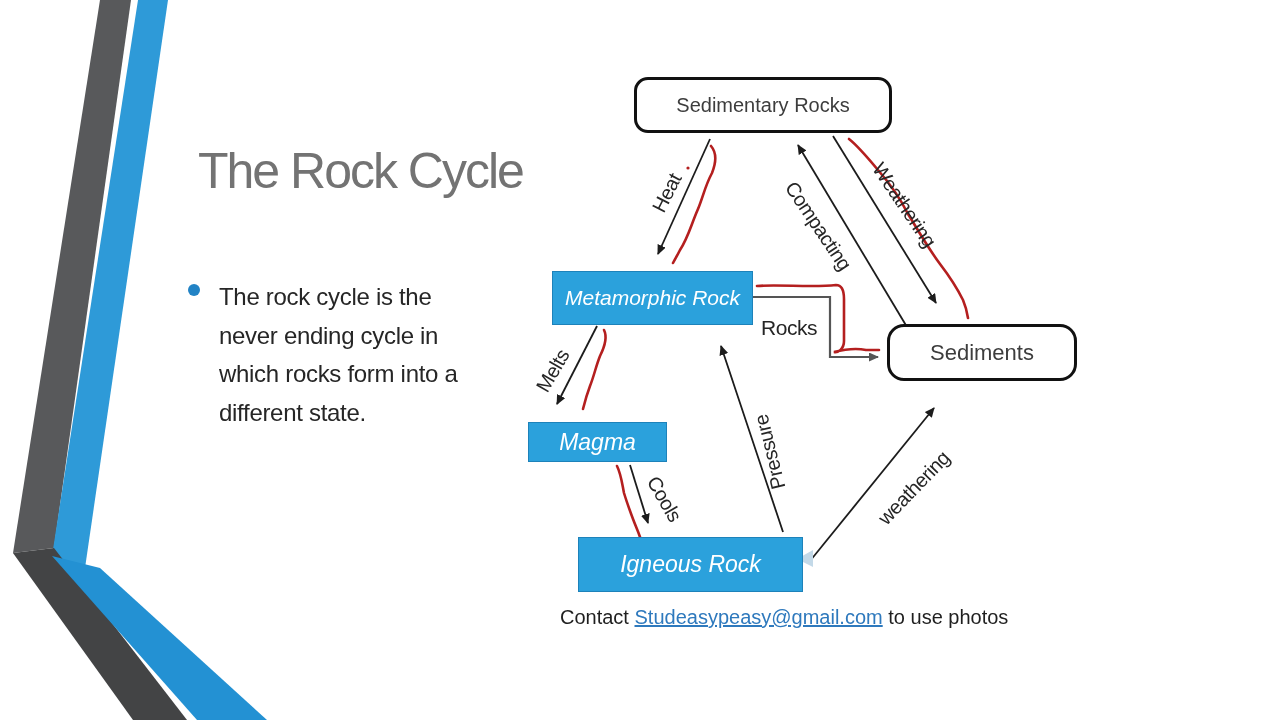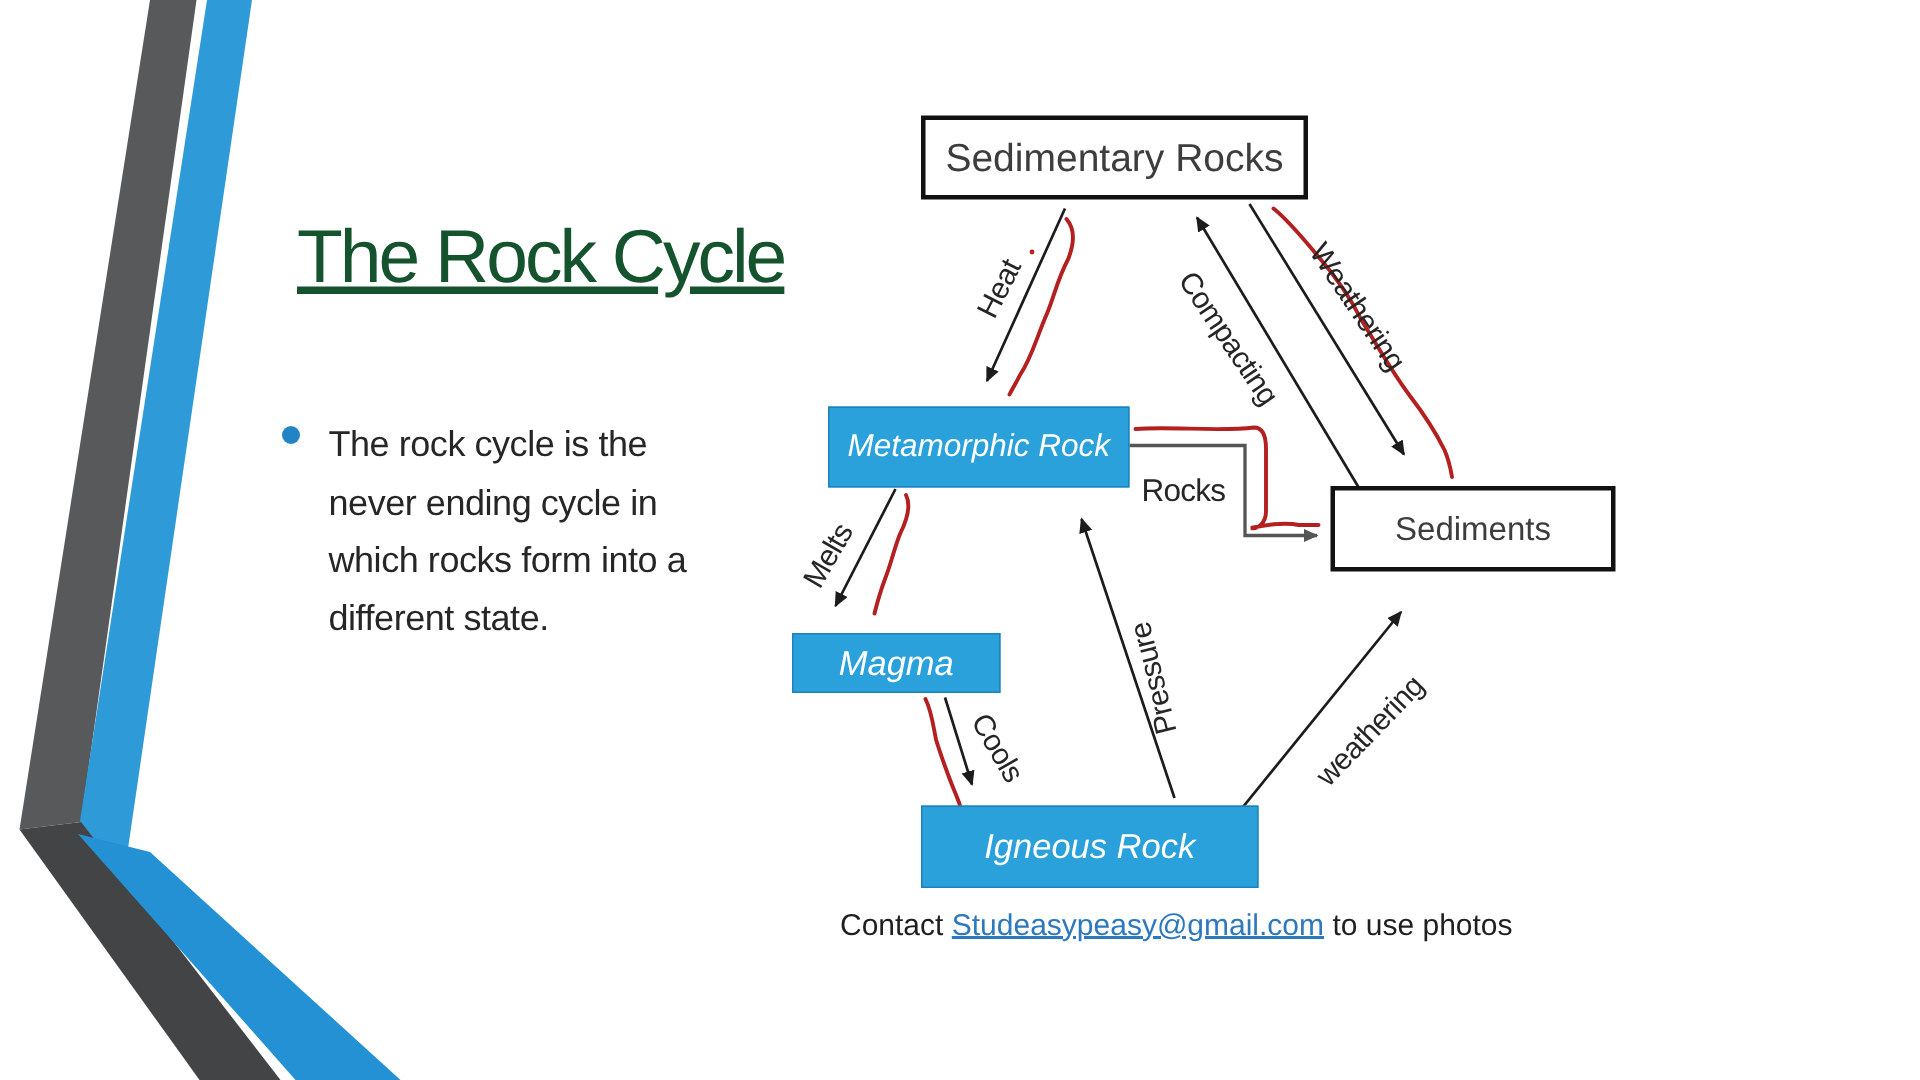--- a/index.html
+++ b/index.html
@@ -3,44 +3,43 @@
 <meta charset="utf-8">
 <style>
   html,body{margin:0;padding:0;background:#888;}
   #slide{
     position:relative;width:1280px;height:720px;background:#ffffff;
     overflow:hidden;font-family:"Liberation Sans", sans-serif;
   }
   svg{position:absolute;left:0;top:0;}
   .abs{position:absolute;}
   #title{
-    left:198px;top:142px;font-size:50px;letter-spacing:-2px;color:#14532d;
+    left:198px;top:142px;font-size:50px;letter-spacing:-2px;color:#737373;
     white-space:nowrap;
-    text-decoration:underline;
   }
   #bullet-dot{
     left:188px;top:284px;width:12px;height:12px;border-radius:50%;
     background:#2283c5;
   }
   #bullet-text{
     left:219px;top:278px;width:245px;font-size:24px;line-height:38.5px;
     letter-spacing:-0.3px;color:#262626;
   }
   
   .node{
     display:flex;align-items:center;justify-content:center;text-align:center;
     box-sizing:border-box;
   }
   .node.outline{background:#ffffff;border:3px solid #111111;color:#3d3d3d;}
   .node.fill{background:#2ba1dc;border:1.5px solid #1d82ba;color:#ffffff;font-style:italic;}
-  #node-sedimentary{left:614px;top:77px;width:258px;height:56px;font-size:26px;}
+  #node-sedimentary{left:634px;top:77px;width:258px;height:56px;font-size:20px;border-radius:14px;}
   #node-metamorphic{left:552px;top:271px;width:201px;height:54px;font-size:21px;line-height:26px;}
   #node-magma{left:528px;top:422px;width:139px;height:40px;font-size:23px;}
-  #node-igneous{left:614px;top:537px;width:225px;height:55px;font-size:23px;}
-  #node-sediments{left:887px;top:324px;width:190px;height:57px;font-size:22px;}
+  #node-igneous{left:578px;top:537px;width:225px;height:55px;font-size:23px;}
+  #node-sediments{left:887px;top:324px;width:190px;height:57px;font-size:22px;border-radius:17px;}
   
   .edge-label{
     font-size:20px;color:#262626;white-space:nowrap;letter-spacing:-0.5px;
     transform-origin:center center;
   }
   #lbl-heat       {left:667px;top:193px;transform:translate(-50%,-50%) rotate(-63deg);}
   #lbl-compacting {left:818px;top:226px;transform:translate(-50%,-50%) rotate(56deg);}
   #lbl-weathering1{left:904px;top:205px;transform:translate(-50%,-50%) rotate(56deg);}
   #lbl-erode      {left:789px;top:328px;transform:translate(-50%,-50%);font-size:21px;}
   #lbl-melts      {left:553px;top:371px;transform:translate(-50%,-50%) rotate(-60deg);}

